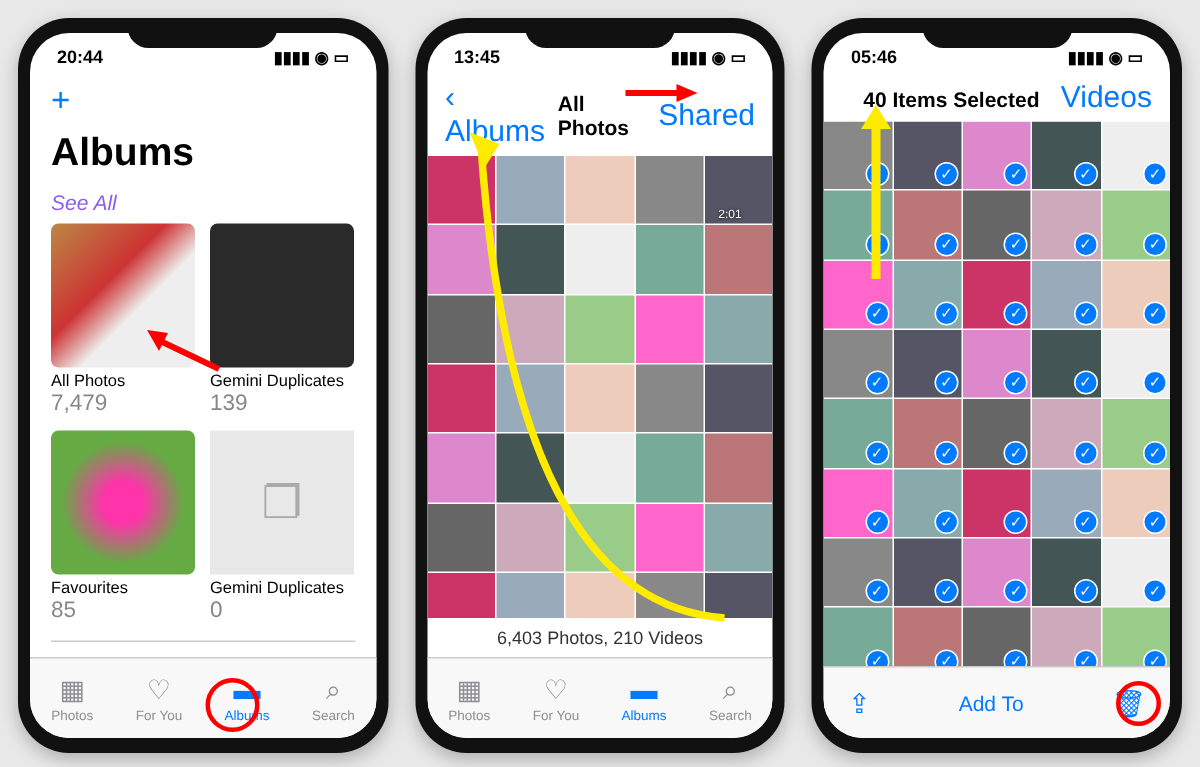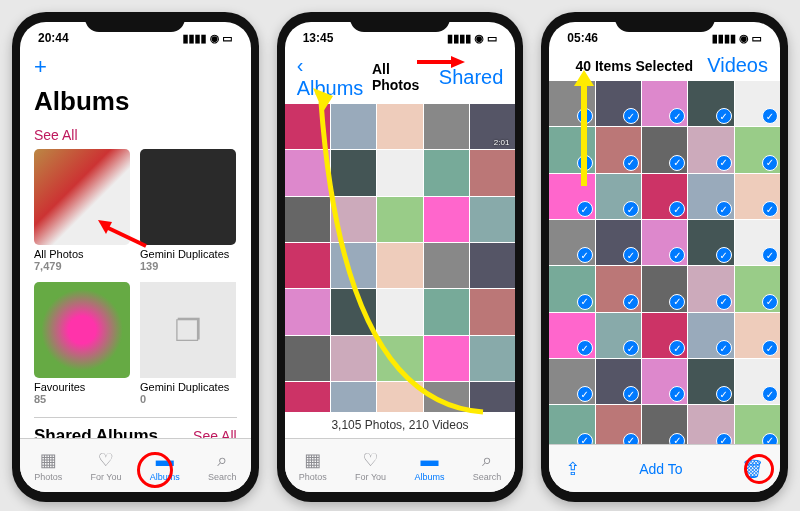--- a/index.html
+++ b/index.html
@@ -10,42 +10,42 @@
     .status-bar { height: 28px; display: flex; justify-content: space-between; align-items: center; padding: 4px 18px 0; font-size: 12px; font-weight: 600; color: #000; }
     .status-right { display: flex; gap: 3px; align-items: center; }
     .signal, .wifi, .battery { font-size: 11px; }
     .nav-bar { display: flex; justify-content: space-between; align-items: center; padding: 4px 12px; font-size: 14px; }
     .nav-link { color: #007aff; font-size: 20px; }
     .nav-title { font-weight: 600; font-size: 14px; }
     .nav-plus { color: #007aff; font-size: 22px; font-weight: 300; padding-left: 2px; }
     .large-title { font-size: 26px; font-weight: 700; padding: 2px 14px 6px; }
     .section-head { display: flex; justify-content: space-between; align-items: baseline; padding: 4px 14px; }
     .section-title { font-size: 17px; font-weight: 700; }
-    .see-all { color: #be185d; font-size: 14px; }
+    .see-all { color: #8b5cf6; font-size: 14px; font-style: italic; }
     .albums-row { display: flex; gap: 10px; padding: 2px 14px 8px; overflow: hidden; }
     .album { flex: 0 0 96px; }
     .album-thumb { width: 96px; height: 96px; border-radius: 5px; background: #888; position: relative; }
     .album-name { font-size: 11px; padding-top: 3px; white-space: nowrap; overflow: hidden; }
-    .album-count { font-size: 11px; color: #888; font-weight: bold; }
+    .album-count { font-size: 15px; color: #888; }
     .content { flex: 1; overflow: hidden; }
     .grid { display: grid; grid-template-columns: repeat(5, 1fr); gap: 1px; padding: 0; }
     .grid .cell { aspect-ratio: 1; background: #777; position: relative; }
     .check { position: absolute; bottom: 2px; right: 2px; width: 16px; height: 16px; border-radius: 50%; background: #007aff; border: 1.5px solid #fff; display: flex; align-items: center; justify-content: center; color: #fff; font-size: 10px; }
     .tab-bar { height: 54px; display: flex; justify-content: space-around; align-items: center; border-top: 0.5px solid #ccc; background: #f8f8f8; }
     .tab { display: flex; flex-direction: column; align-items: center; gap: 1px; color: #8e8e93; font-size: 9px; }
     .tab.active { color: #007aff; }
     .tab-icon { font-size: 18px; }
     .footer-text { text-align: center; font-size: 12px; padding: 6px 0; color: #333; }
     .bottom-toolbar { height: 48px; display: flex; justify-content: space-between; align-items: center; padding: 0 16px; border-top: 0.5px solid #ccc; background: #f8f8f8; color: #007aff; font-size: 14px; }
     .divider { height: 0.5px; background: #ccc; margin: 4px 14px; }
     .red-arrow { position: absolute; z-index: 50; pointer-events: none; }
     .red-circle { position: absolute; border: 3px solid red; border-radius: 50%; z-index: 50; pointer-events: none; }
     .yellow-arrow { position: absolute; z-index: 50; pointer-events: none; }
     .gemini-icon { width:100%; height:100%; background:#e8e8e8; display:flex; align-items:center; justify-content:center; color:#aaa; font-size:30px; }
-    .vid-len { position:absolute; bottom:2px; right:6px; font-size:8px; color:#fff; text-shadow:0 0 2px #000; }
+    .vid-len { position:absolute; bottom:2px; right:21px; font-size:8px; color:#fff; text-shadow:0 0 2px #000; }
   </style>
 </head>
 <body>
 
 <div class="phone">
   <div class="notch"></div>
   <div class="screen">
     <div class="status-bar">
       <span>20:44</span>
       <span class="status-right">
@@ -178,21 +178,21 @@
           <div class="cell" style="background: rgb(238, 204, 187);"></div>
           <div class="cell" style="background: rgb(136, 136, 136);"></div>
           <div class="cell" style="background: rgb(85, 85, 102);"></div>
           <div class="cell" style="background: rgb(221, 136, 204);"></div>
           <div class="cell" style="background: rgb(68, 85, 85);"></div>
           <div class="cell" style="background: rgb(238, 238, 238);"></div>
           <div class="cell" style="background: rgb(119, 170, 153);"></div>
           <div class="cell" style="background: rgb(187, 119, 119);"></div>
         </div>
     </div>
-    <div class="footer-text">3,105 Photos, 210 Videos</div>
+    <div class="footer-text">6,403 Photos, 210 Videos</div>
     <div class="tab-bar">
       <div class="tab">
           <span class="tab-icon">▦</span>
           <span>Photos</span>
         </div>
       <div class="tab">
           <span class="tab-icon">♡</span>
           <span>For You</span>
         </div>
       <div class="tab active">

